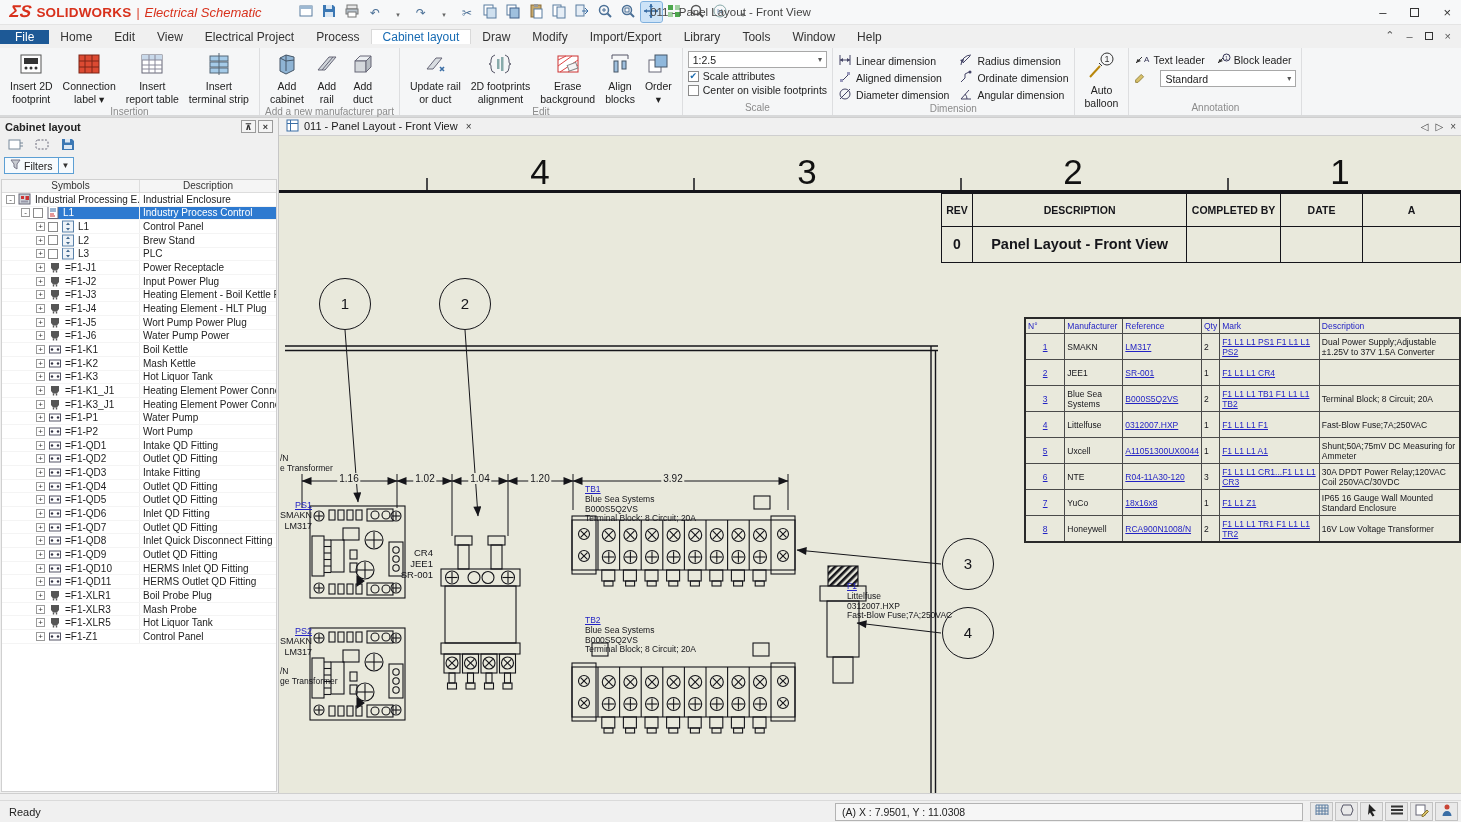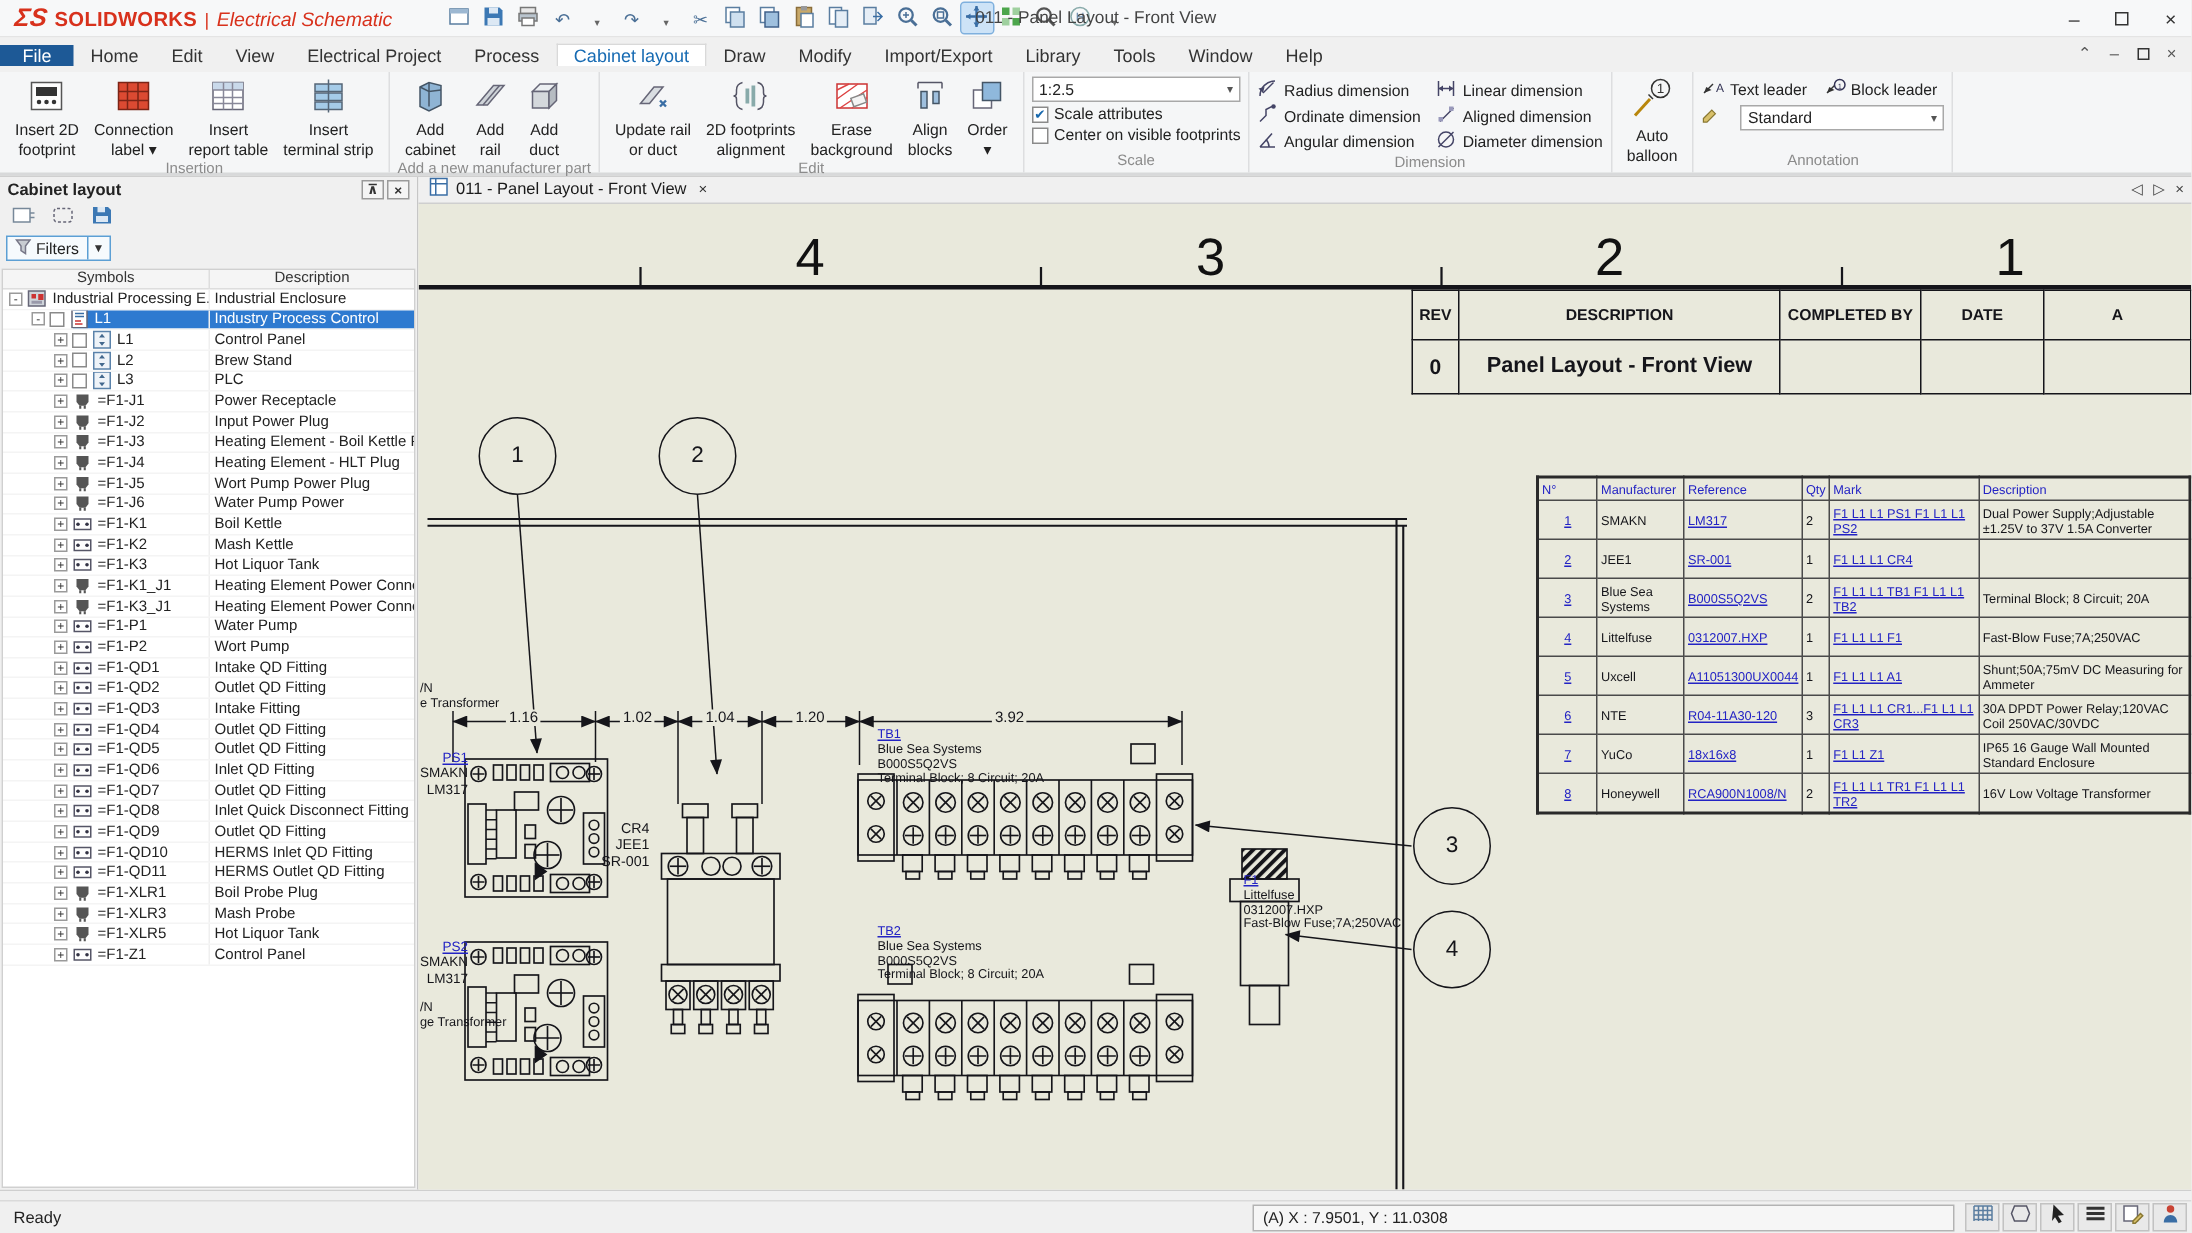--- a/index.html
+++ b/index.html
@@ -42,21 +42,21 @@
 .annitem{display:flex;align-items:center;gap:3px}
 
 .main{display:flex;height:676px;border-top:1px solid #cfcfcf}
 .sidebar{width:279px;background:#f0f0f0;border-right:1px solid #c6c6c6;display:flex;flex-direction:column}
 .sbheader{height:17px;display:flex;align-items:center;padding:0 5px;font-weight:bold;font-size:11px}
 .sbheader .sp{flex:1}
 .sbhbtn{width:15px;height:13px;display:flex;align-items:center;justify-content:center;border:1px solid #9a9a9a;background:#f4f4f4;font-size:9px;margin-left:2px;color:#333}
 .sbtools{display:flex;gap:3px;padding:2px 4px;height:21px}
 .sbtool{width:23px;height:17px;display:flex;align-items:center;justify-content:center}
 .filters{margin:1px 4px 3px;display:inline-flex;border:1px solid #5c9fd4;background:#f6fafd;height:17px;align-items:center;width:fit-content;font-size:10.5px}
-.filters .flabel{display:flex;align-items:center;gap:3px;padding:0 5px}
+.filters .flabel{display:flex;align-items:flex-end;gap:3px;padding:0 5px}
 .filters .fdrop{border-left:1px solid #5c9fd4;padding:0 3px;font-size:8px;color:#333;height:100%;display:flex;align-items:center}
 .tree{flex:1;background:#fff;border:1px solid #d0d0d0;margin:2px 1px 1px;overflow:hidden;font-size:10px}
 .thead{display:flex;height:13px;background:#f5f5f5;border-bottom:1px solid #ddd;color:#333;font-size:10px}
 .thead .h1{width:138px;text-align:center;border-right:1px solid #ddd}
 .thead .h2{flex:1;text-align:center}
 .trow{display:flex;height:13.66px;align-items:center;border-bottom:1px solid #f4f4f4;white-space:nowrap}
 .trow .c1{width:138px;display:flex;align-items:center;height:100%;border-right:1px solid #efefef;overflow:hidden}
 .trow .c2{flex:1;padding-left:3px;height:100%;display:flex;align-items:center;overflow:hidden}
 .trow.sel{background:linear-gradient(to right,#fff 47px,#2e7ad0 47px);color:#fff}
 .exp{width:9px;height:9px;border:1px solid #9a9a9a;background:#fff;font-size:8px;line-height:7px;text-align:center;color:#333;margin-right:3px;flex:none}
@@ -397,20 +397,44 @@
         <span>Center on visible footprints</span>
       </div>
     </div>
       </div>
     <div class="rname">Scale</div>
   </div>
 
   <div class="rgroup">
     <div class="rbody">
         <div class="dimwrap">
+      <div class="dimcol" id="dimcol1">
+            <div class="dimitem">
+              <span><svg width="14" height="14" viewBox="0 0 14 14">
+                  <path d="M2 2v10M12 2v10M2 7h10" stroke="#446" fill="none"></path>
+                  <path d="M2 7l3-2v4zM12 7l-3-2v4z" fill="#446"></path>
+                </svg></span>
+              <span>Linear dimension</span>
+            </div>
+            <div class="dimitem">
+              <span><svg width="14" height="14" viewBox="0 0 14 14">
+                  <path d="M3 12L12 3" stroke="#446"></path>
+                  <rect x="2" y="9" width="3" height="3" fill="#99b"></rect>
+                  <rect x="9" y="2" width="3" height="3" fill="#99b"></rect>
+                </svg></span>
+              <span>Aligned dimension</span>
+            </div>
+            <div class="dimitem">
+              <span><svg width="14" height="14" viewBox="0 0 14 14">
+                  <circle cx="7" cy="7" r="5" fill="none" stroke="#446"></circle>
+                  <path d="M2 12L12 2" stroke="#446"></path>
+                </svg></span>
+              <span>Diameter dimension</span>
+            </div>
+          </div>
       <div class="dimcol" id="dimcol2">
             <div class="dimitem">
               <span><svg width="14" height="14" viewBox="0 0 14 14">
                   <path d="M2 12A10 10 0 0 1 12 2" fill="none" stroke="#446"></path>
                   <path d="M4 10l7-7" stroke="#446"></path>
                   <path d="M4 10l1-4-4 1z" fill="#446"></path>
                 </svg></span>
               <span>Radius dimension</span>
             </div>
             <div class="dimitem">
@@ -419,44 +443,20 @@
                   <circle cx="11" cy="2" r="1.5" fill="#446"></circle>
                 </svg></span>
               <span>Ordinate dimension</span>
             </div>
             <div class="dimitem">
               <span><svg width="14" height="14" viewBox="0 0 14 14">
                   <path d="M2 12h10M2 12L10 3" stroke="#446" fill="none"></path>
                   <path d="M8 12a7 7 0 0 0-2-5" fill="none" stroke="#446"></path>
                 </svg></span>
               <span>Angular dimension</span>
-            </div>
-          </div>
-      <div class="dimcol" id="dimcol1">
-            <div class="dimitem">
-              <span><svg width="14" height="14" viewBox="0 0 14 14">
-                  <path d="M2 2v10M12 2v10M2 7h10" stroke="#446" fill="none"></path>
-                  <path d="M2 7l3-2v4zM12 7l-3-2v4z" fill="#446"></path>
-                </svg></span>
-              <span>Linear dimension</span>
-            </div>
-            <div class="dimitem">
-              <span><svg width="14" height="14" viewBox="0 0 14 14">
-                  <path d="M3 12L12 3" stroke="#446"></path>
-                  <rect x="2" y="9" width="3" height="3" fill="#99b"></rect>
-                  <rect x="9" y="2" width="3" height="3" fill="#99b"></rect>
-                </svg></span>
-              <span>Aligned dimension</span>
-            </div>
-            <div class="dimitem">
-              <span><svg width="14" height="14" viewBox="0 0 14 14">
-                  <circle cx="7" cy="7" r="5" fill="none" stroke="#446"></circle>
-                  <path d="M2 12L12 2" stroke="#446"></path>
-                </svg></span>
-              <span>Diameter dimension</span>
             </div>
           </div>
     </div>
       </div>
     <div class="rname">Dimension</div>
   </div>
 
   <div class="rgroup">
     <div class="rbody">
       <div class="rbtn">
@@ -1452,21 +1452,21 @@
           <div>Blue Sea Systems</div>
           <div>B000S5Q2VS</div>
           <div>Terminal Block; 8 Circuit; 20A</div>
       </div>
       <div class="clabel" style="left:306px;top:480px">
         <div class="tag">TB2</div>
           <div>Blue Sea Systems</div>
           <div>B000S5Q2VS</div>
           <div>Terminal Block; 8 Circuit; 20A</div>
       </div>
-      <div class="clabel" style="left:550px;top:446px">
+      <div class="clabel" style="left:568px;top:446px">
         <div class="tag">F1</div>
           <div>Littelfuse</div>
           <div>0312007.HXP</div>
           <div>Fast-Blow Fuse;7A;250VAC</div>
       </div>
       <div class="clabel" style="left:1px;top:318px">
         <div>/N</div>
           <div>e Transformer</div>
       </div>
       <div class="clabel" style="left:1px;top:531px">

